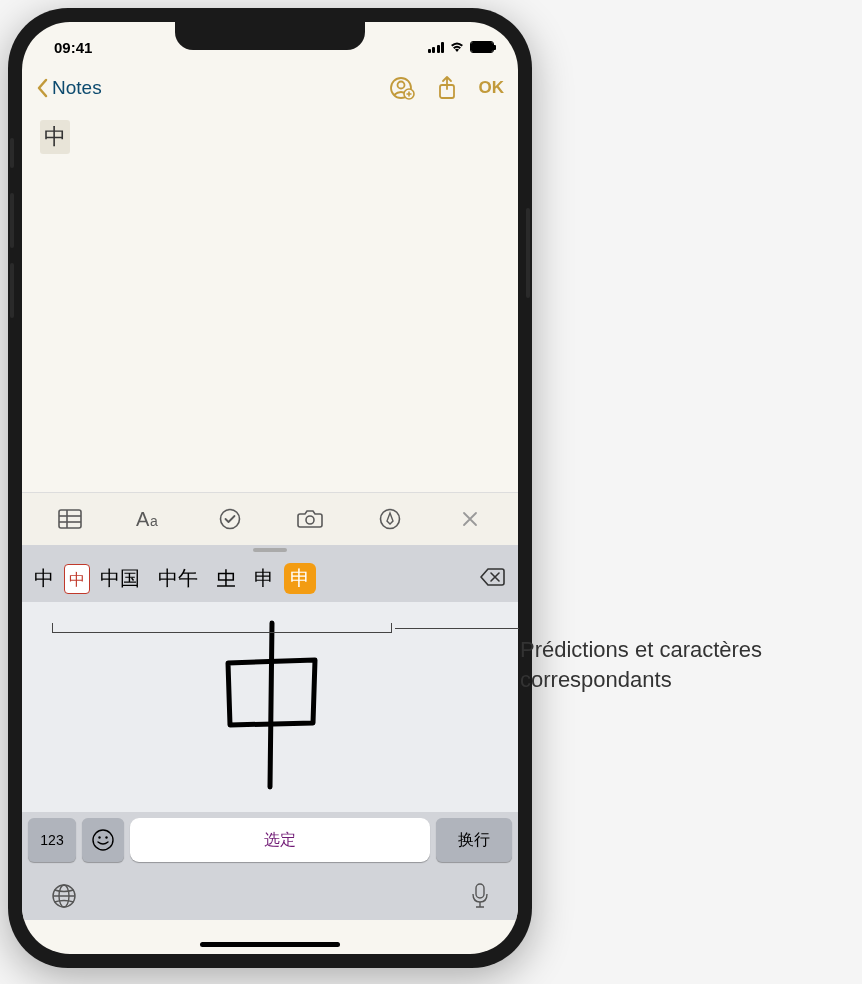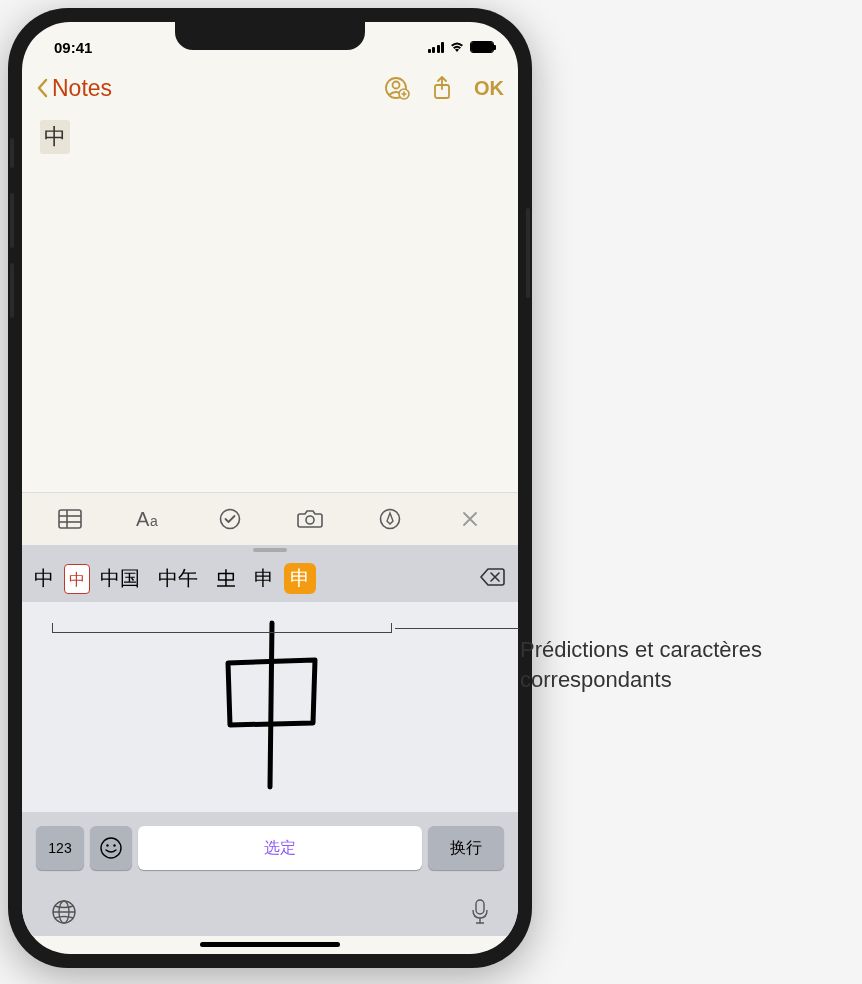--- a/index.html
+++ b/index.html
@@ -88,25 +88,25 @@
     }
     .battery-fill { width:100%; height:100%; background:#000; border-radius:2px; }
 
     .nav-bar {
       display: flex;
       align-items: center;
       justify-content: space-between;
       padding: 10px 14px 8px;
       height: 50px;
     }
-    .nav-left { display: flex; align-items: center; color: #c2410c; font-size: 23px; }
+    .nav-left { display: flex; align-items: center; color: #0c4a6e; font-size: 19px; }
     .nav-left svg { width: 12px; height: 20px; margin-right: 4px; }
     .nav-right { display: flex; align-items: center; gap: 22px; color: #c29a3b; }
     .nav-icon-btn { color: #c29a3b; display:flex; align-items:center; }
-    .nav-ok { font-size: 20px; font-weight: 600; }
+    .nav-ok { font-size: 17px; font-weight: 600; }
 
     .note-content {
       padding: 8px 18px;
       flex: 1;
       font-size: 24px;
       color: #333;
       background: linear-gradient(0deg, #f8f6f0, #f8f6f0);
       min-height: 380px;
     }
     .typed-char {
@@ -178,34 +178,34 @@
       position: relative;
       display: flex;
       align-items: center;
       justify-content: center;
     }
     .handwritten-char svg { width: 120px; height: 180px; }
 
     .keyboard-bottom-row {
       display: flex;
       gap: 6px;
-      padding: 14px;
+      padding: 6px;
       background: #d2d4d9;
     }
     .kb-key {
       height: 44px;
       border-radius: 6px;
       display: flex;
       align-items: center;
       justify-content: center;
       font-size: 16px;
       box-shadow: 0 1px 1px rgba(0,0,0,0.3);
     }
     .kb-key.gray { background: #b0b4bc; color: #000; }
-    .kb-key.white { background: #fff; color: #8b5cf6; }
+    .kb-key.white { background: #fff; color: #701a75; border-radius: 9px; }
     .kb-123 { width: 48px; font-size: 14px; }
     .kb-emoji { width: 42px; }
     .kb-space { flex: 1; }
     .kb-return { width: 76px; }
 
     .keyboard-footer {
       display: flex;
       justify-content: space-between;
       padding: 14px 28px 6px;
       background: #d2d4d9;

